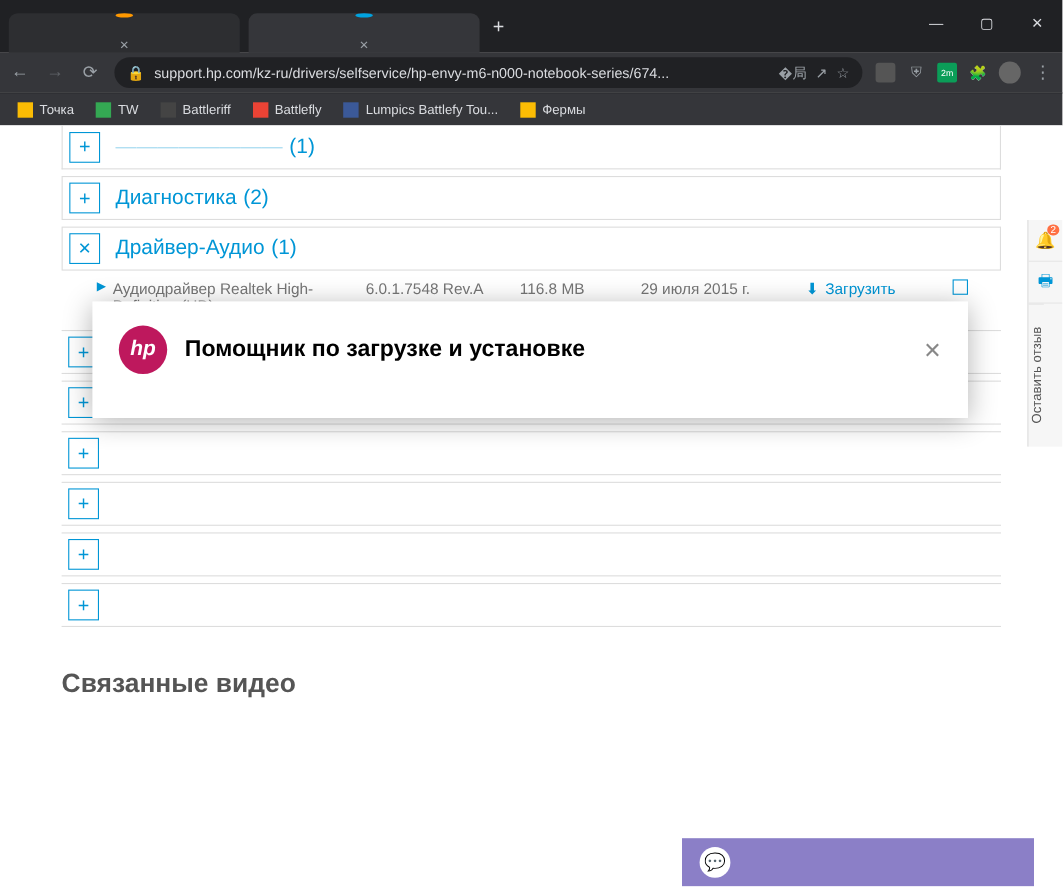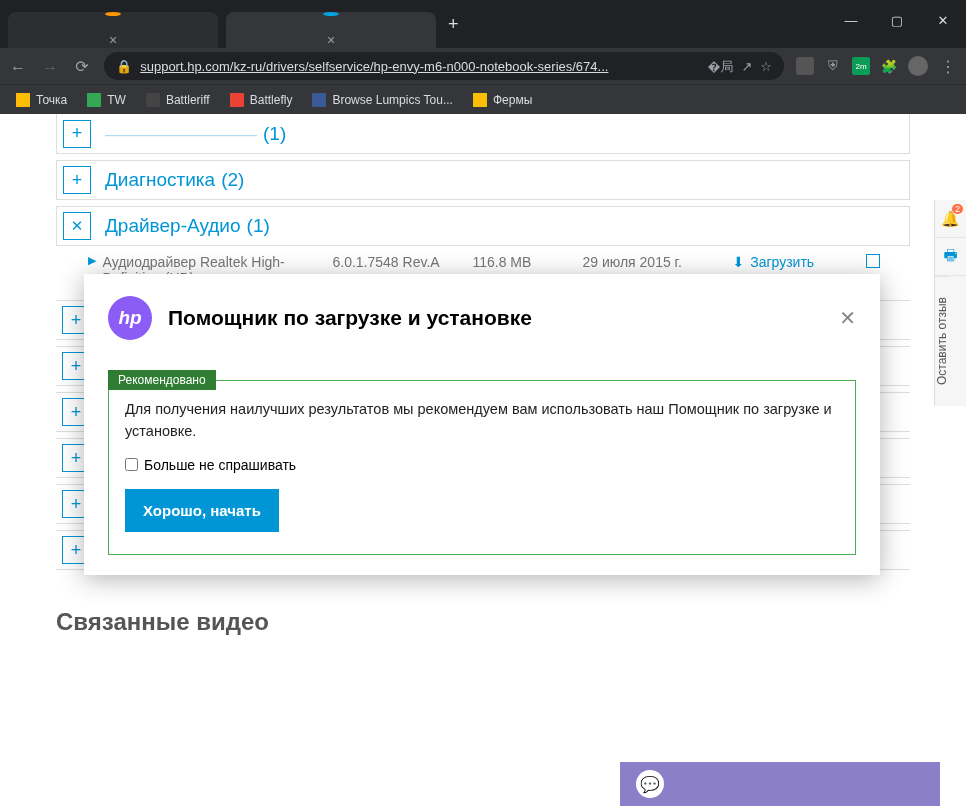--- a/index.html
+++ b/index.html
@@ -12,21 +12,21 @@
 .tab .title { flex:1; white-space:nowrap; overflow:hidden; text-overflow:ellipsis; }
 .tab .close { color:#9aa0a6; font-size:14px; cursor:pointer; }
 .newtab { color:#dadce0; font-size:18px; padding:0 12px; cursor:pointer; align-self:center; }
 .wincontrols { margin-left:auto; display:flex; height:40px; align-self:flex-start; }
 .wincontrols div { width:46px; display:flex; align-items:center; justify-content:center; color:#dadce0; font-size:13px; cursor:pointer; }
 
 .addrbar { height:36px; background:#35363a; display:flex; align-items:center; padding:0 8px; gap:12px; }
 .navbtn { color:#9aa0a6; font-size:16px; cursor:pointer; width:20px; text-align:center; }
 .omnibox { flex:1; background:#202124; border-radius:18px; height:28px; display:flex; align-items:center; padding:0 12px; color:#dadce0; font-size:13px; gap:8px; overflow:hidden; }
 .omnibox .lock { color:#9aa0a6; }
-.omnibox .url { flex:1; white-space:nowrap; overflow:hidden; text-overflow:ellipsis;text-decoration:underline; }
+.omnibox .url { flex:1; white-space:nowrap; overflow:hidden; text-overflow:ellipsis; }
 .exticons { display:flex; gap:10px; align-items:center; }
 .exticon { width:18px; height:18px; display:flex; align-items:center; justify-content:center; font-size:13px; color:#9aa0a6; }
 .avatar { width:20px; height:20px; border-radius:50%; background:#666; }
 
 .bookbar { height:30px; background:#35363a; border-top:1px solid #2a2b2e; display:flex; align-items:center; padding:0 8px; gap:4px; }
 .bookitem { display:flex; gap:6px; color:#dadce0; font-size:12px; padding:4px 8px; border-radius:4px; cursor:pointer; }
 .bookicon { width:14px; height:14px; display:inline-block; }
 
 .page { position:relative; height:692px; background:#fff; overflow:hidden; }
 .content { padding:0 56px; }
@@ -49,21 +49,21 @@
 
 .ghost-line { border:1px solid #ddd; border-left:none; border-right:none; height:40px; margin:6px 0 0; display:flex; align-items:center; }
 .ghost-line .box { width:28px; height:28px; border:1px solid #0096d6; color:#0096d6; display:flex; align-items:center; justify-content:center; font-size:18px; margin-left:6px; }
 
 .related { color:#555; font-size:24px; font-weight:bold; margin:8px 0 18px; }
 .thumbs { display:flex; gap:50px; }
 .thumb { width:180px; height:60px; background:#e7edf2; }
 
 .modal { position:absolute; left:84px; top:160px; width:796px; background:#fff; box-shadow:0 4px 24px rgba(0,0,0,0.3); z-index:20; }
 .modal-head { display:flex; align-items:center; padding:22px 24px 40px; }
-.hp-logo { width:44px; height:44px; border-radius:50%; background:#8b5cf6; color:#fff; display:flex; align-items:center; justify-content:center; font-weight:bold; font-style:italic; font-size:19px; }
+.hp-logo { width:44px; height:44px; border-radius:50%; background:#be185d; color:#fff; display:flex; align-items:center; justify-content:center; font-weight:bold; font-style:italic; font-size:19px; }
 .modal-title { font-size:21px; font-weight:bold; margin-left:16px; }
 .modal-close { margin-left:auto; font-size:20px; color:#888; cursor:pointer; }
 .recbox { margin:0 24px 20px; border:1px solid #4caf50; padding:18px 16px 22px; position:relative; }
 .recbadge { position:absolute; top:-11px; left:-1px; background:#2e7d32; color:#fff; font-size:12px; padding:3px 10px; }
 .recbox p { font-size:14.5px; color:#222; line-height:1.5; margin-bottom:14px; }
 .recbox label { font-size:14px; display:flex; align-items:center; gap:6px; margin-bottom:16px; }
 .startbtn { background:#0096d6; color:#fff; border:none; padding:13px 18px; font-size:15px; cursor:pointer; font-weight:bold; }
 .no-thanks-wrap { margin:6px 18px 24px; }
 .no-thanks { border:3px solid #e03030; border-radius:10px; padding:10px 14px; display:inline-block; }
 .no-thanks a { color:#0073b1; font-size:13.5px; text-decoration:none; }
@@ -134,21 +134,21 @@
   <div class="bookitem">
       <span class="bookicon" style="background:#444"></span>
       <span>Battleriff</span>
     </div>
   <div class="bookitem">
       <span class="bookicon" style="background:#ea4335"></span>
       <span>Battlefly</span>
     </div>
   <div class="bookitem">
       <span class="bookicon" style="background:#3b5998"></span>
-      <span>Browse Lumpics Tou...</span>
+      <span>Lumpics Battlefy Tou...</span>
     </div>
   <div class="bookitem">
       <span class="bookicon" style="background:#fbbc04"></span>
       <span>Фермы</span>
     </div>
 </div>
 
 <div class="page">
   <div class="content">
     <div class="acc cut">
@@ -212,27 +212,18 @@
     </div>
     <div class="cell vtext">Оставить отзыв</div>
   </div>
 
   <div class="modal">
     <div class="modal-head">
       <div class="hp-logo">hp</div>
       <div class="modal-title">Помощник по загрузке и установке</div>
       <div class="modal-close">✕</div>
     </div>
-    <div class="recbox">
-      <div class="recbadge">Рекомендовано</div>
-      <p>Для получения наилучших результатов мы рекомендуем вам использовать наш Помощник по загрузке и установке.</p>
-      <label>
-        <input type="checkbox" style="">
-        <span>Больше не спрашивать</span>
-      </label>
-      <button class="startbtn">Хорошо, начать</button>
-    </div>
   </div>
 
   <div class="chatbar">
     <div class="chaticon">💬</div>
   </div>
 </div>
 
 </body></html>

